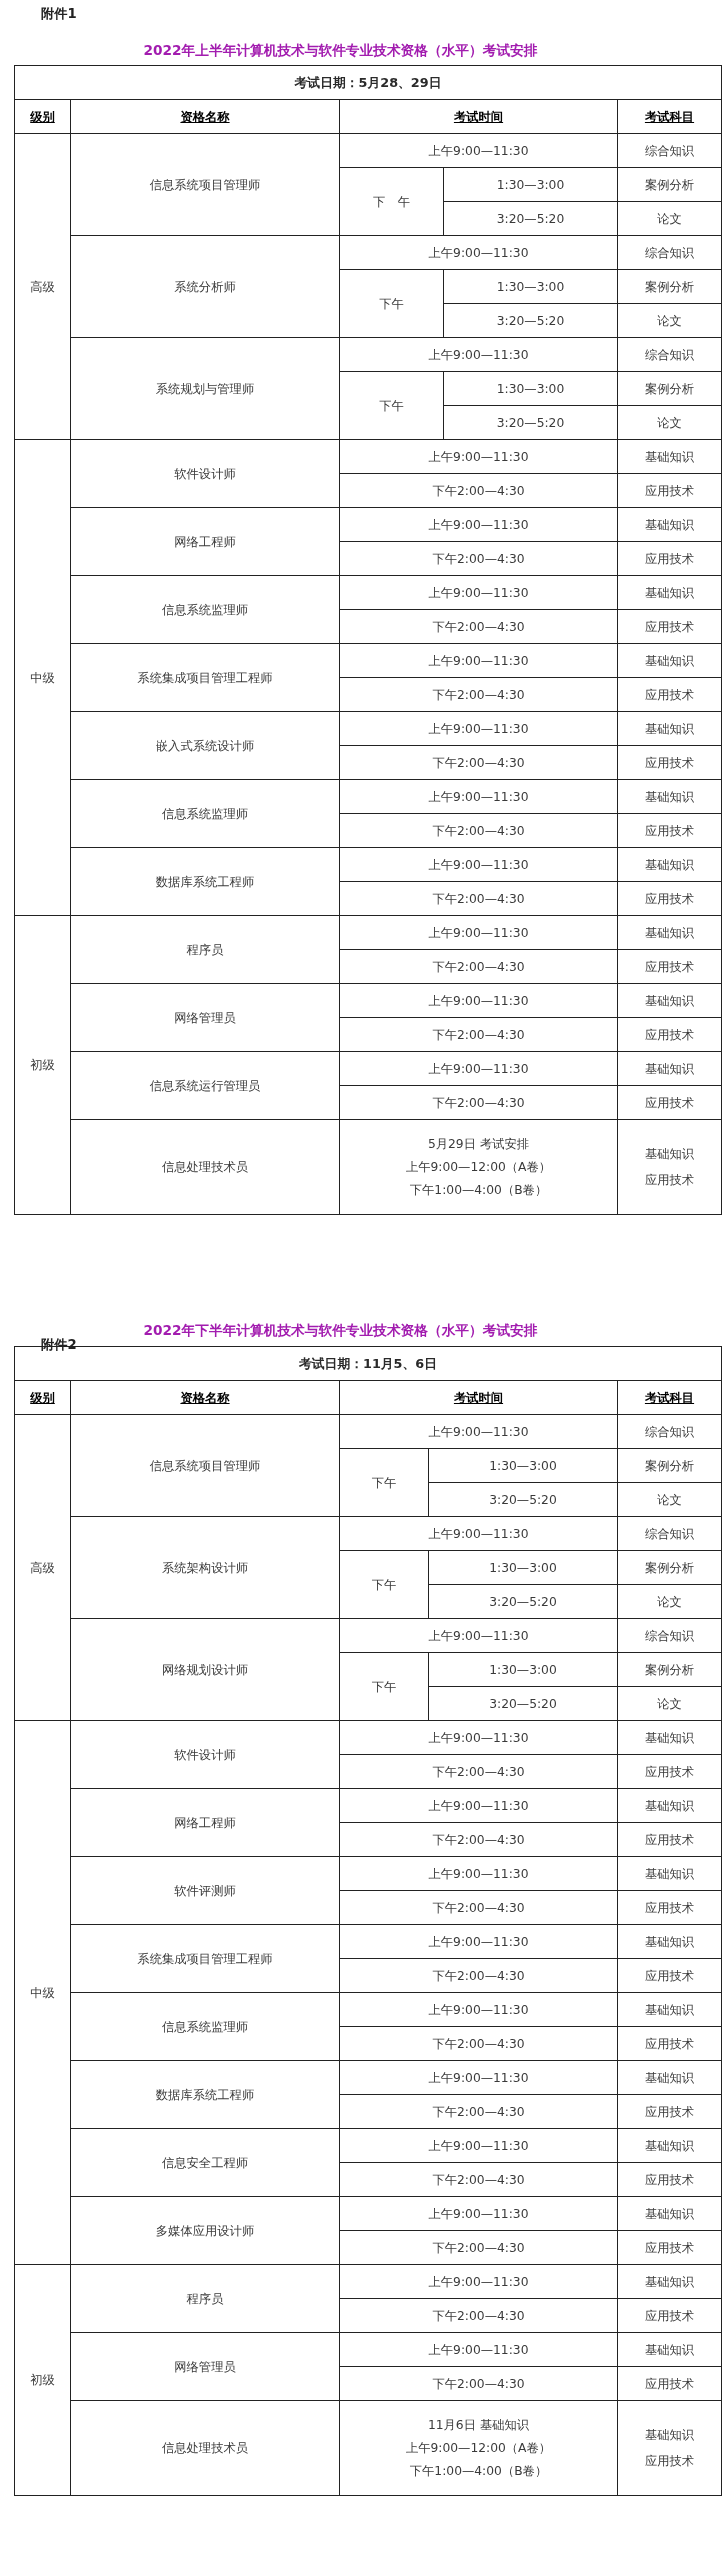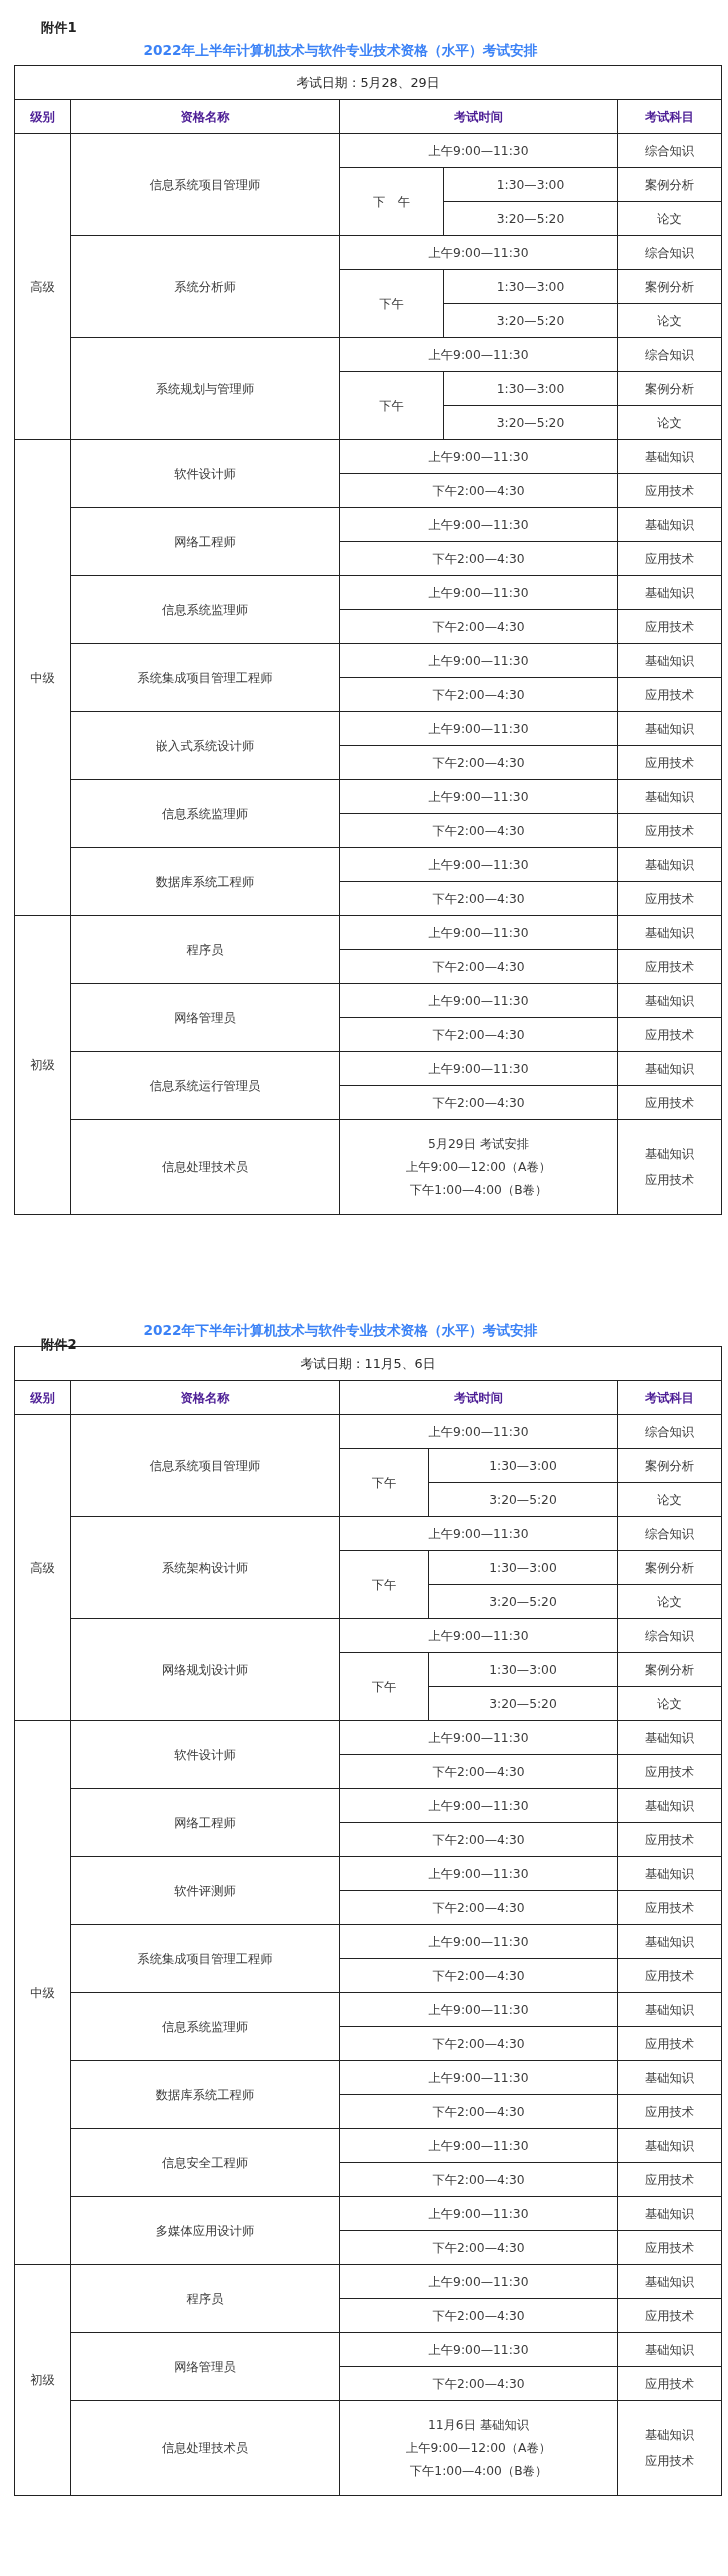--- a/index.html
+++ b/index.html
@@ -7,40 +7,40 @@
     width: 729px; height: 2576px; position: relative; overflow: hidden;
     font-family: "DejaVu Sans", "Liberation Sans", sans-serif;
     color: #333333;
   }
   .annex-label {
     position: absolute; left: 41px; font-size: 13.2px; font-weight: bold; color: #222222;
     line-height: 17.6px;
   }
   .doc-title {
     position: absolute; left: 0; width: 681px; text-align: center;
-    font-size: 13.7px; font-weight: bold; color: #3b82f6; line-height: 19.4px;
+    font-size: 13.7px; font-weight: bold; color: #a21caf; line-height: 19.4px;
   }
   table.sched {
     position: absolute; left: 14px; width: 706px;
     border-collapse: collapse; table-layout: fixed;
   }
   table.sched td {
     border: 1.3px solid #222222; padding: 0; text-align: center; vertical-align: middle;
     font-size: 12.3px; color: #3a3a3a; height: 33px; line-height: 16px; overflow: hidden;
     white-space: nowrap;
   }
-  table.sched td.bold { font-weight: bold; color: #4c1d95; }
-  table.sched td.date-cell { font-weight: normal; color: #2a2a2a; font-size: 12.8px; }
+  table.sched td.bold { font-weight: bold; color: #000000; text-decoration: underline; }
+  table.sched td.date-cell { font-weight: bold; color: #2a2a2a; font-size: 12.8px; }
   .multi-line div { line-height: 23px; }
   .pm-label { letter-spacing: 0; }
 </style>
 </head>
 <body>
 
-<div class="annex-label" style="top:19px;">附件1</div>
+<div class="annex-label" style="top:5px;">附件1</div>
 <div class="doc-title" style="top:41px;">2022年上半年计算机技术与软件专业技术资格（水平）考试安排</div>
 <table class="sched" id="table-annex1" style="top:65px;">
 <colgroup>
       <col style="width: 56px;">
       <col style="width: 269px;">
       <col style="width: 104px;">
       <col style="width: 174px;">
       <col style="width: 104px;">
     </colgroup>
     <tbody>

